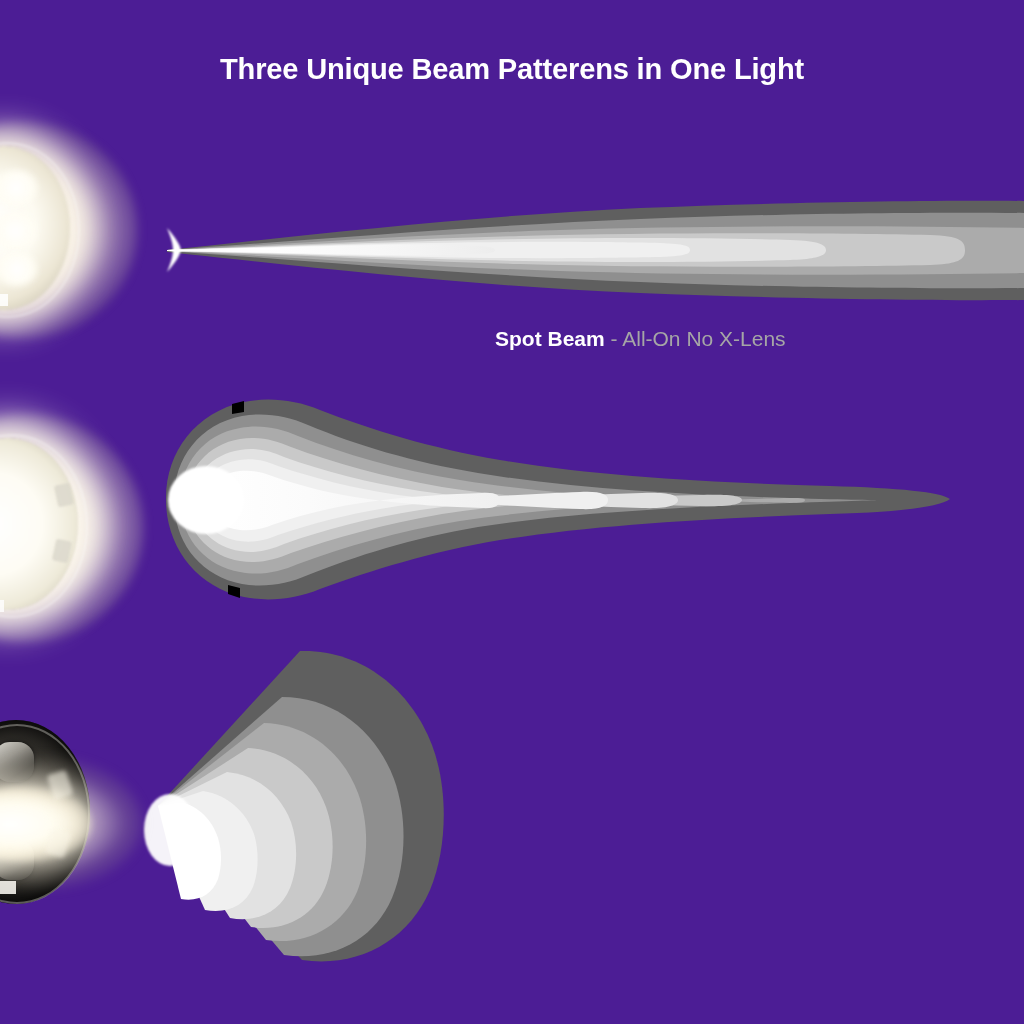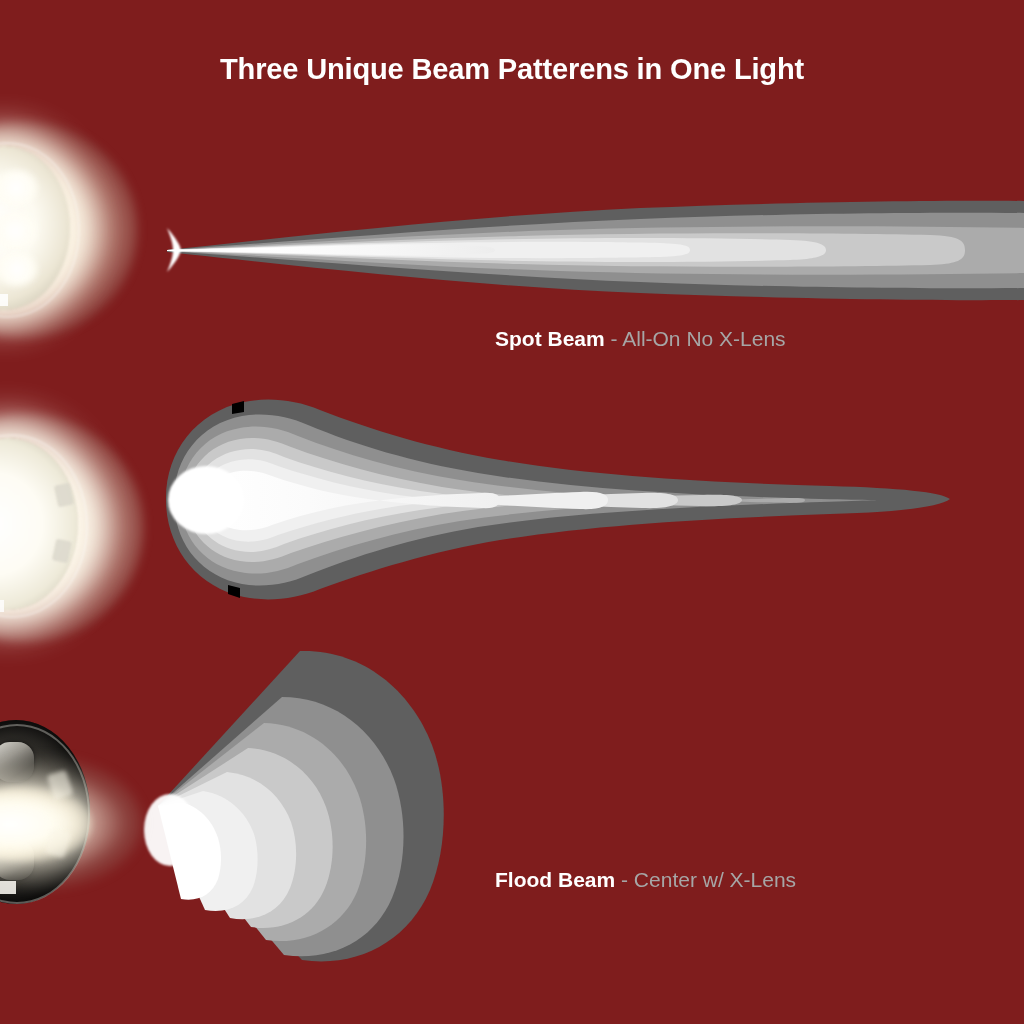--- a/index.html
+++ b/index.html
@@ -1,21 +1,21 @@
 <!DOCTYPE html>
 <html><head>
 <meta charset="utf-8">
 <style>
   html,body{margin:0;padding:0;background:#000;}
   body{
     width:1024px;height:1024px;position:relative;overflow:hidden;
     font-family:"Liberation Sans","DejaVu Sans",sans-serif;
     background:#000;
   }
-  .stage{position:absolute;inset:0;background:#7f1d1d;}
+  .stage{position:absolute;inset:0;background:#4c1d95;}
 
   
   .title{
     position:absolute;left:0;right:0;top:52px;
     text-align:center;
     color:#ffffff;
     font-family:"Liberation Sans","DejaVu Sans",sans-serif;
     font-weight:bold;
     font-size:30px;
     letter-spacing:-0.2px;
@@ -417,17 +417,14 @@
     <div class="flare" style="left:108px;top:60px;width:20px;height:26px;border-radius:4px;transform:rotate(-18deg);"></div>
     <div class="flare" style="left:106px;top:118px;width:20px;height:26px;border-radius:4px;transform:rotate(18deg);"></div>
     <div class="badge"></div>
   </div>
 
   <div class="caption" id="caption-spot">
     <span class="name">Spot Beam</span><span class="desc"> - </span><span class="desc">All-On No X-Lens</span>
   </div>
 
 
-  <div class="caption" id="caption-flood">
-    <span class="name">Flood Beam</span><span class="desc"> - </span><span class="desc">Center w/ X-Lens</span>
-  </div>
 
 </div>
 
 </body></html>

